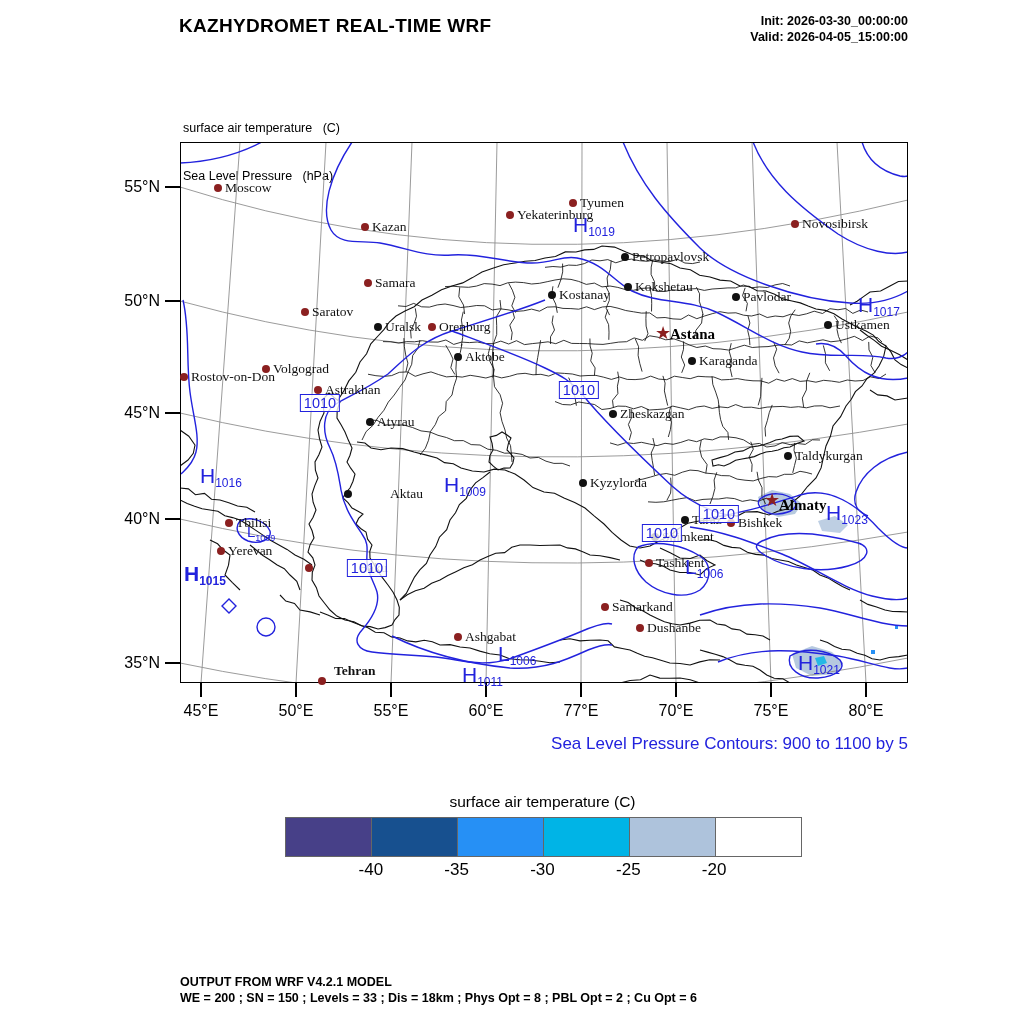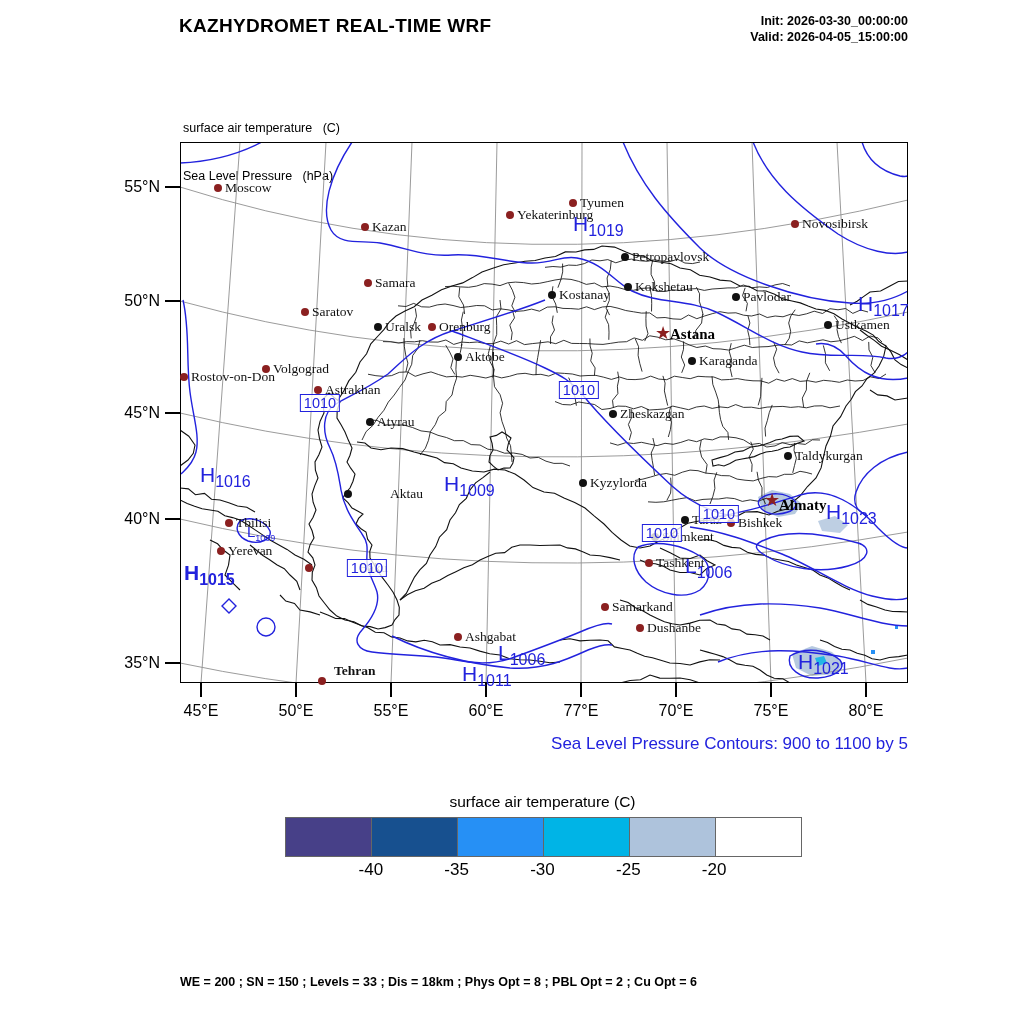--- a/index.html
+++ b/index.html
@@ -19,21 +19,21 @@
   .city{position:absolute;}
   .dot{position:absolute;width:8px;height:8px;border-radius:50%;transform:translate(-50%,-50%);}
   .dot.ru{background:#8b2020;}
   .dot.kz{background:#111;}
   .star{position:absolute;transform:translate(-50%,-54%);color:#8b2020;font-size:18px;line-height:18px;}
   .city-label{position:absolute;white-space:nowrap;font-family:"Liberation Serif",serif;
               font-size:13.5px;color:#111;transform:translateY(-50%);}
   .city-label.capital{font-weight:bold;font-size:15px;color:#000;}
   .plab{position:absolute;color:#2222dd;white-space:nowrap;transform:translate(0,-50%);}
   .plab .big{font-size:21px;}
-  .plab sub{font-size:16px;}
+  .plab sub{font-size:12px;}
   .plab.small .big{font-size:15px;}
   .plab.small sub{font-size:9px;}
   .cbox{position:absolute;transform:translate(-50%,-50%);border:1.2px solid #2222dd;color:#2222dd;
         font-size:14.5px;line-height:16px;padding:0 3px;background:rgba(255,255,255,.8);}
   #caption{position:absolute;right:116px;top:734px;font-size:17px;color:#2222dd;}
   #cb-title{position:absolute;left:285px;width:515px;top:793px;text-align:center;font-size:15.5px;}
   #colorbar{position:absolute;left:285px;top:817px;width:515px;height:38px;display:flex;
             border:1px solid #666;}
   .cb-seg{flex:1 1 0;border-right:1px solid #666;}
   .cb-seg:last-child{border-right:none;}
@@ -407,16 +407,17 @@
   <div id="colorbar">
       <div class="cb-seg" style="background: rgb(71, 64, 136);"></div>
       <div class="cb-seg" style="background: rgb(23, 80, 143);"></div>
       <div class="cb-seg" style="background: rgb(38, 144, 245);"></div>
       <div class="cb-seg" style="background: rgb(0, 180, 230);"></div>
       <div class="cb-seg" style="background: rgb(174, 195, 220);"></div>
       <div class="cb-seg" style="background: rgb(255, 255, 255);"></div>
     </div>
 
   <div id="footer">
+    <div>OUTPUT FROM WRF V4.2.1 MODEL</div>
     <div>WE = 200 ; SN = 150 ; Levels = 33 ; Dis = 18km ; Phys Opt = 8 ; PBL Opt = 2 ; Cu Opt = 6</div>
   </div>
 
 </div>
 
 </body></html>

